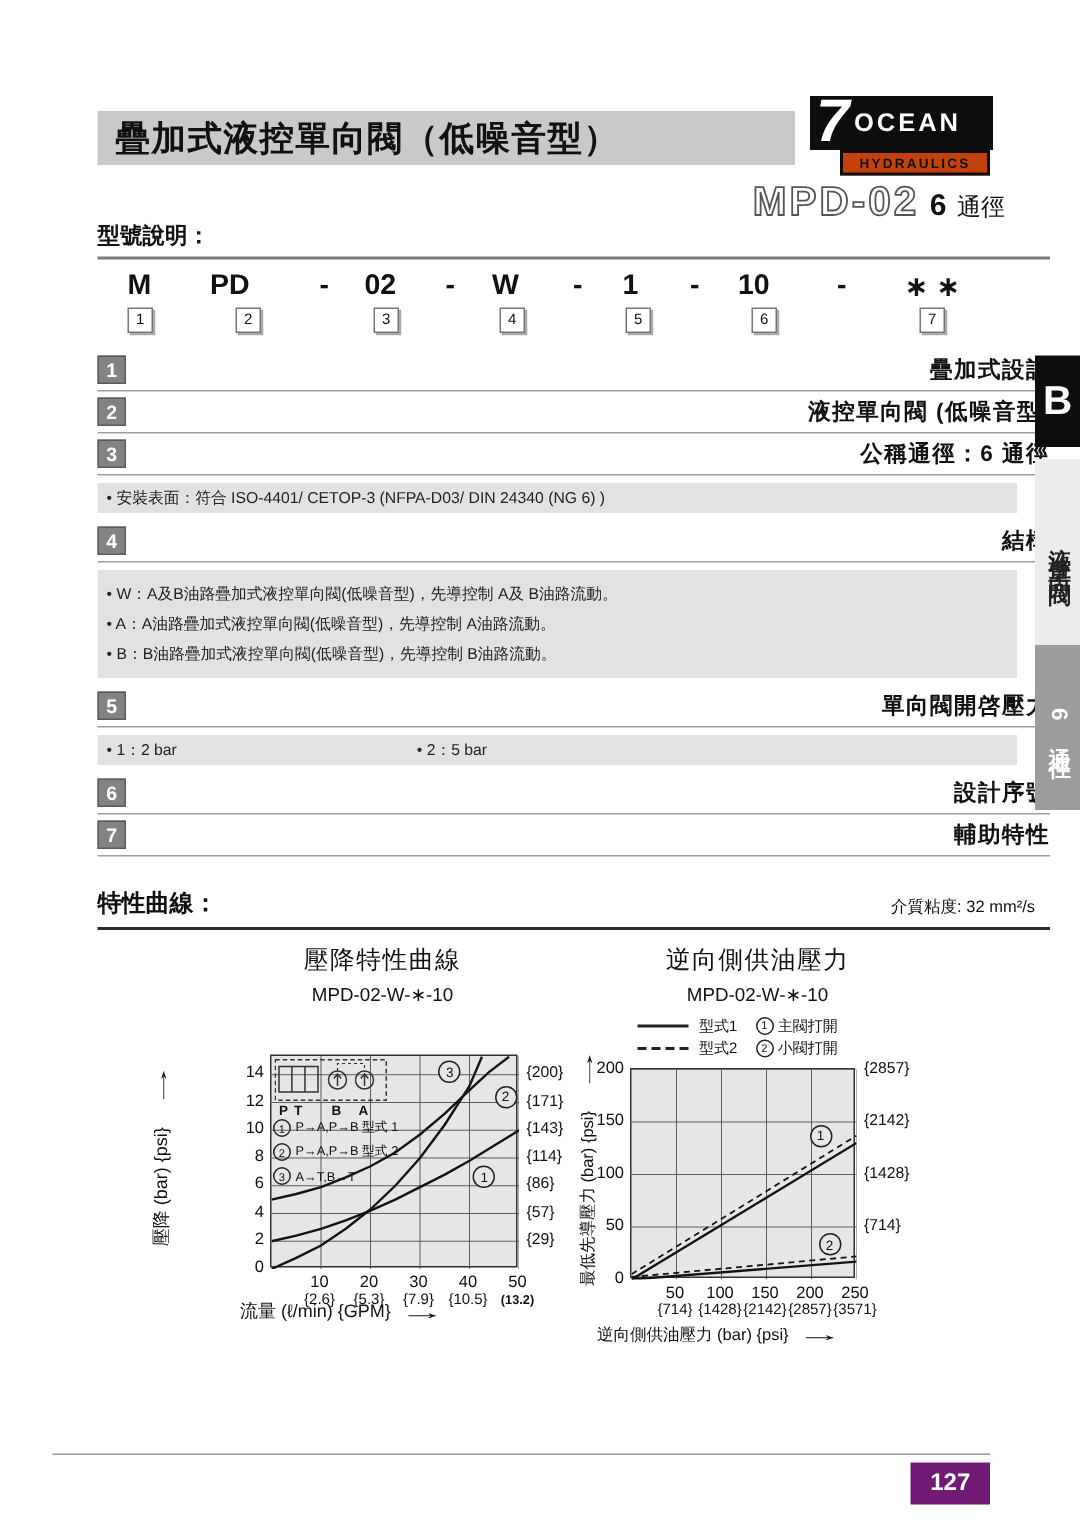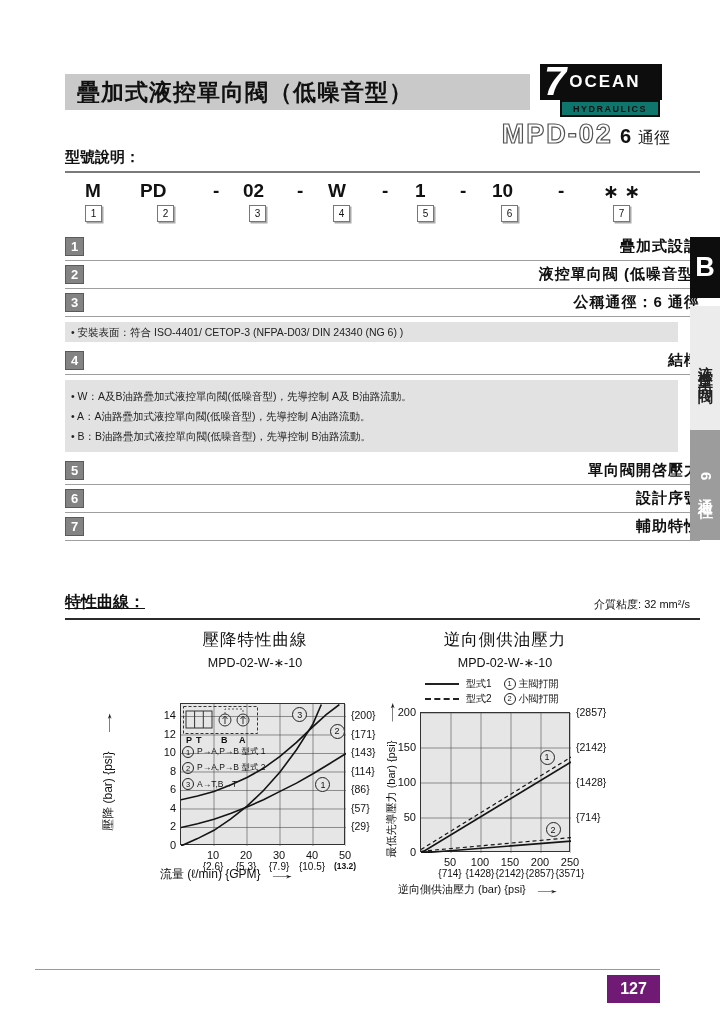--- a/index.html
+++ b/index.html
@@ -6,21 +6,21 @@
   .page{position:relative;width:720px;height:1024px;background:#ffffff;overflow:hidden;
         font-family:"Liberation Sans","DejaVu Sans",sans-serif;color:#111;}
   
   .title-bar{position:absolute;left:65px;top:74px;width:465px;height:36px;background:#c9c9c9;
              display:flex;align-items:center;padding-left:12px;box-sizing:border-box;}
   .title-bar span{font-size:23px;font-weight:bold;letter-spacing:1px;}
   .logo{position:absolute;left:540px;top:64px;width:122px;}
   .logo-top{background:#0d0d0d;height:36px;display:flex;align-items:center;padding:0 6px 0 4px;}
   .logo-7{color:#fff;font-size:40px;font-weight:bold;font-style:italic;line-height:30px;margin-top:-2px;}
   .logo-ocean{color:#fff;font-size:17px;font-weight:bold;letter-spacing:2px;margin-left:3px;}
-  .logo-bottom{margin-left:20px;border:2px solid #0d0d0d;background:#0f766e;height:13px;width:96px;
+  .logo-bottom{margin-left:20px;border:2px solid #0d0d0d;background:#c2410c;height:13px;width:96px;
                display:flex;align-items:center;justify-content:center;}
   .logo-bottom span{font-size:9px;font-weight:bold;letter-spacing:1.5px;}
   .model-line{position:absolute;left:470px;top:119px;width:200px;display:flex;align-items:baseline;gap:7px;justify-content:flex-end;}
   .model-outline{font-size:27px;font-weight:bold;letter-spacing:2px;color:#fff;
                  -webkit-text-stroke:1.2px #555;text-stroke:1.2px #555;}
   .model-size{font-size:20px;font-weight:bold;}
   .model-size-unit{font-size:16px;}
   .model-label{position:absolute;left:65px;top:148px;font-size:15px;font-weight:bold;}
   .divider1{position:absolute;left:65px;top:171px;width:635px;height:2px;background:#7a7a7a;}
   
@@ -43,21 +43,21 @@
   
   .tab-b{position:absolute;left:690px;top:237px;width:30px;height:61px;background:#0d0d0d;color:#fff;
          font-size:27px;font-weight:bold;display:flex;align-items:center;justify-content:center;}
   .tab-cat{position:absolute;left:690px;top:306px;width:30px;height:124px;background:#ececec;color:#222;
            writing-mode:vertical-rl;font-size:15px;font-weight:bold;letter-spacing:6px;
            display:flex;align-items:center;justify-content:center;}
   .tab-size{position:absolute;left:690px;top:430px;width:30px;height:110px;background:#9c9c9c;color:#fff;
             writing-mode:vertical-rl;font-size:15px;font-weight:bold;letter-spacing:6px;
             display:flex;align-items:center;justify-content:center;}
   
-  .curves-heading{position:absolute;left:65px;top:592px;font-size:16px;font-weight:bold;text-decoration:underline;}
+  .curves-heading{position:absolute;left:65px;top:592px;font-size:16px;font-weight:bold;}
   .viscosity{position:absolute;right:30px;top:597px;font-size:11px;margin-left:48px;}
   .divider2{position:absolute;left:65px;top:618px;width:635px;height:2px;background:#2b2b2b;}
   .chart-title{position:absolute;width:200px;text-align:center;font-size:16.5px;letter-spacing:1px;}
   .chart-sub{position:absolute;width:200px;text-align:center;font-size:12.5px;}
   .plot{position:absolute;background:#e6e6e6;border:1px solid #333;box-sizing:border-box;}
   .plot svg{position:absolute;left:0;top:0;}
   .tick{position:absolute;font-size:11px;text-align:center;color:#111;}
   .tick.sub{font-size:10px;}
   .tick.small{font-size:8.5px;font-weight:bold;}
   .tick.yt{text-align:right;}
@@ -146,20 +146,24 @@
       <span class="row-title">結構</span>
     </div>
     <div class="note-box">
       <div>• W：A及B油路疊加式液控單向閥(低噪音型)，先導控制 A及 B油路流動。</div>
       <div>• A：A油路疊加式液控單向閥(低噪音型)，先導控制 A油路流動。</div>
       <div>• B：B油路疊加式液控單向閥(低噪音型)，先導控制 B油路流動。</div>
     </div>
     <div class="spec-row">
       <span class="num-badge">5</span>
       <span class="row-title">單向閥開啓壓力</span>
+    </div>
+    <div class="note-bar two-col">
+      <span>• 1：2 bar</span>
+      <span>• 2：5 bar</span>
     </div>
     <div class="spec-row">
       <span class="num-badge">6</span>
       <span class="row-title">設計序號</span>
     </div>
     <div class="spec-row">
       <span class="num-badge">7</span>
       <span class="row-title">輔助特性</span>
     </div>
   </div>

